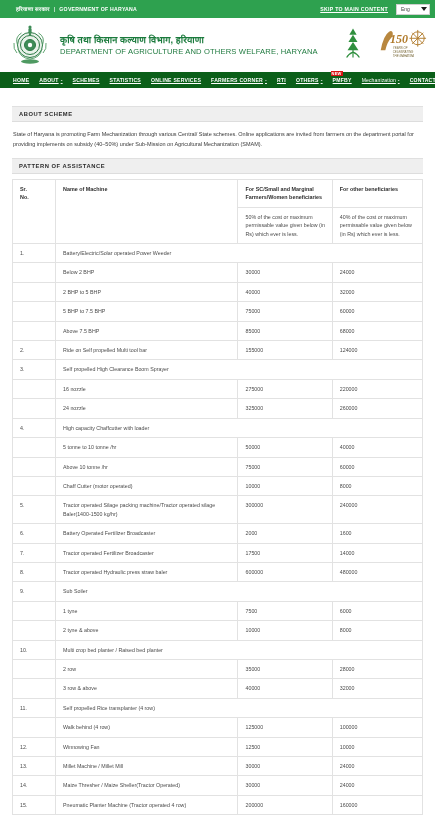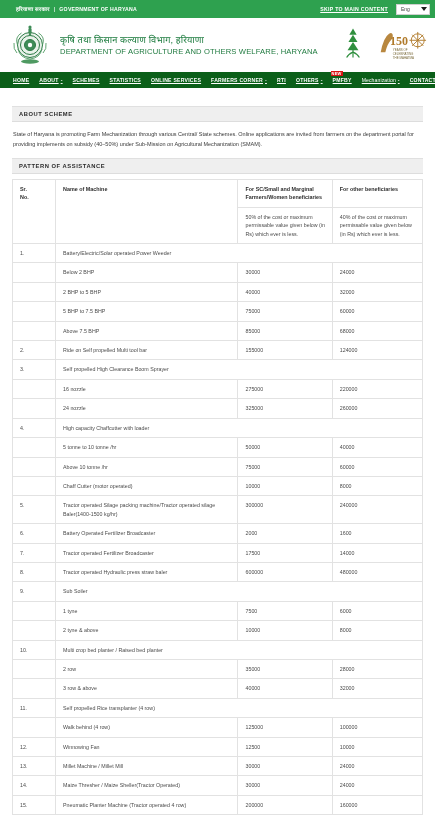--- a/index.html
+++ b/index.html
@@ -68,32 +68,32 @@
     display: flex;
     align-items: center;
     padding: 0 8px 0 10px;
     gap: 8px;
   }
   .emblem { width: 40px; height: 44px; flex: 0 0 40px; }
   .dept-titles { flex: 1 1 auto; padding-left: 2px; }
   .dept-hindi {
     color: #1a7a3c;
     font-size: 9.2px;
-    font-weight: normal;
+    font-weight: bold;
     line-height: 12px;
     letter-spacing: .1px;
   }
   .dept-eng {
     color: #1f7a3f;
     font-size: 7.6px;
     line-height: 11px;
     letter-spacing: .15px;
     white-space: nowrap;
   }
-  .logos { display: flex; align-items: flex-end; gap: 14px; flex: 0 0 auto; }
+  .logos { display: flex; align-items: flex-start; gap: 14px; flex: 0 0 auto; font-style: italic; }
 
   
   .navbar {
     background: #0b5f19;
     height: 16px;
     display: flex;
     align-items: center;
     padding: 0 6px 0 8px;
     gap: 0;
     position: relative;

